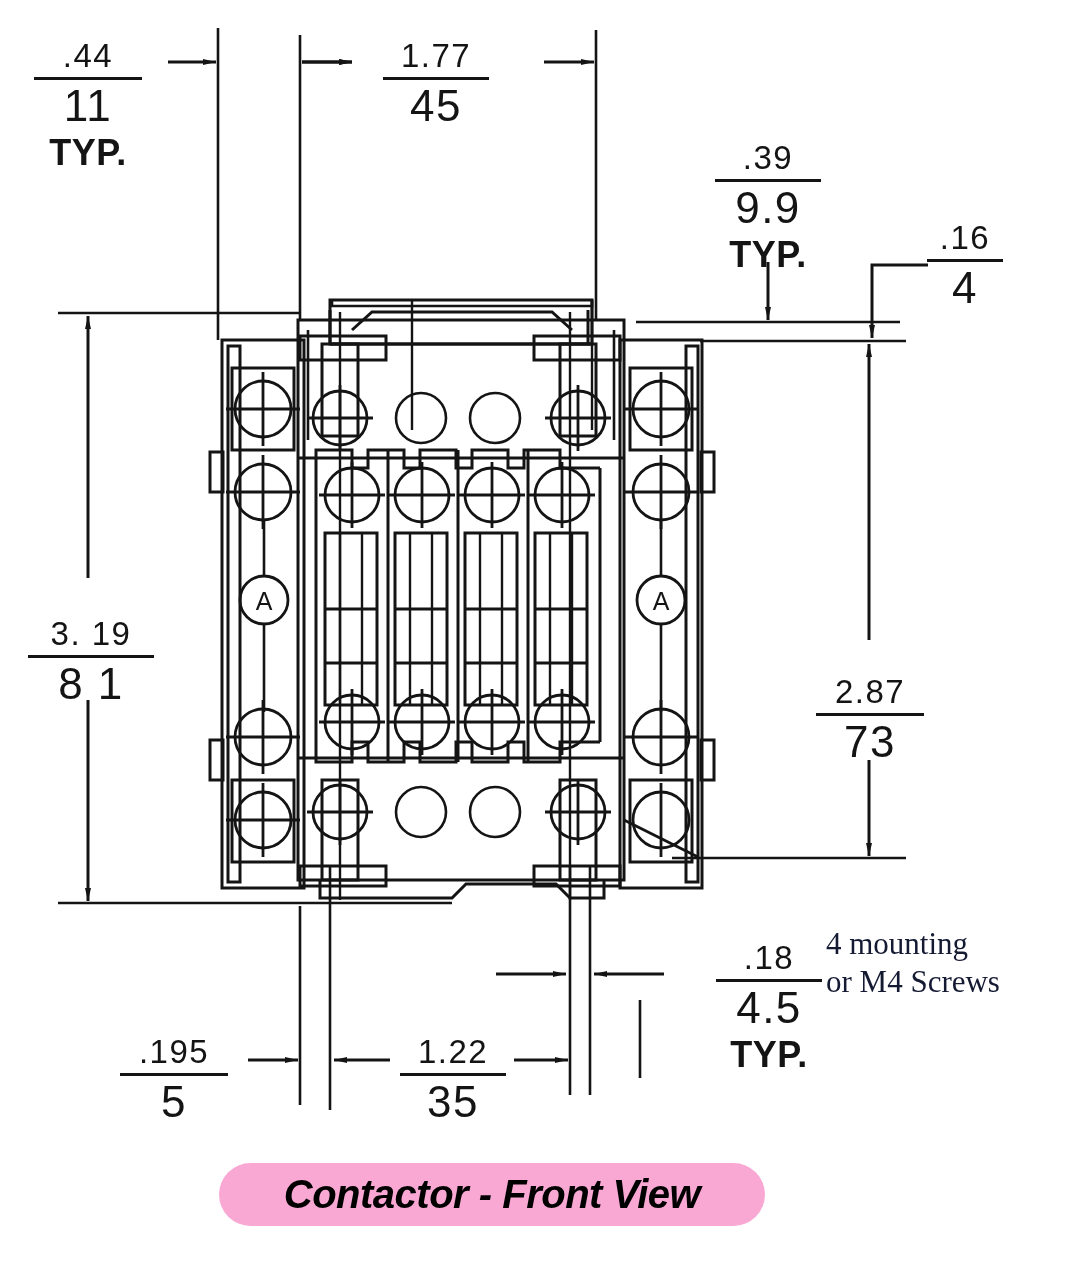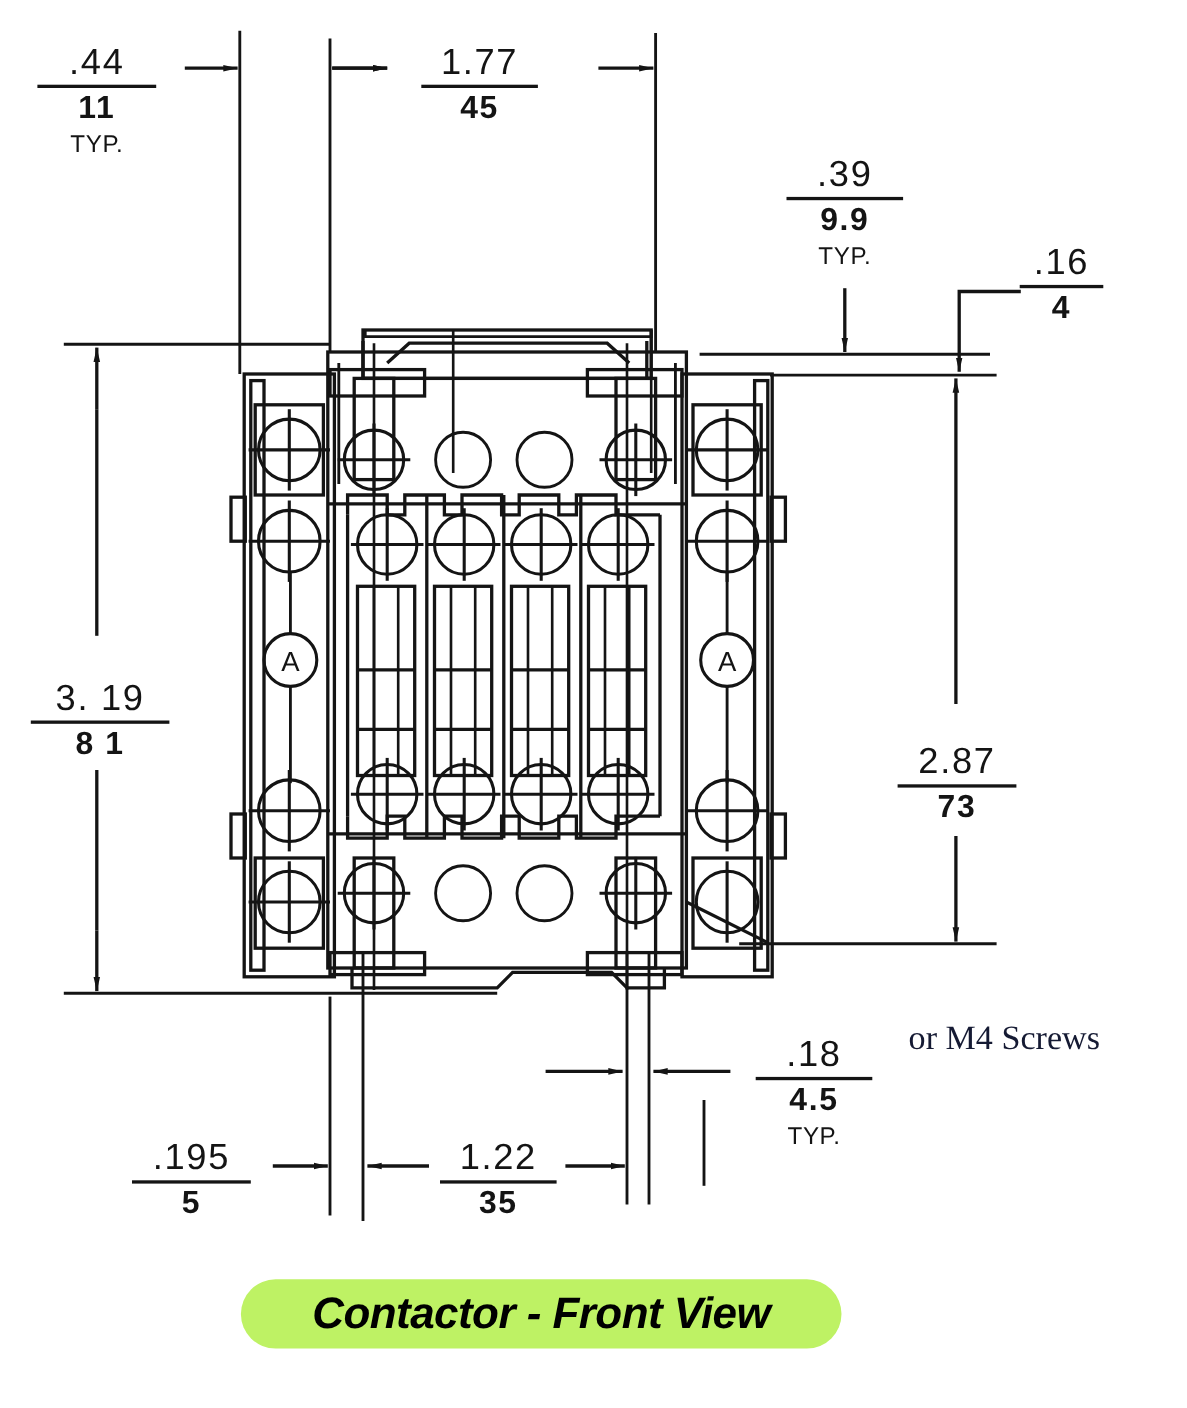--- a/index.html
+++ b/index.html
@@ -6,34 +6,34 @@
   body{width:1079px;height:1280px;position:relative;overflow:hidden;
        font-family:"Liberation Sans",sans-serif;color:#1a1a1a;}
 
   #sheet{position:absolute;inset:0;width:1079px;height:1280px;}
 
   
   .dim{position:absolute;text-align:center;line-height:1;margin-top:23px;}
   .dim .num{font-family:"Liberation Sans",sans-serif;font-weight:400;
             font-size:33px;letter-spacing:1.5px;color:#141414;padding:0 4px;}
   .dim .bar{height:3px;background:#141414;margin:5px 2px 4px 2px;}
-  .dim .den{font-family:"Liberation Sans",sans-serif;font-weight:700;
-            font-size:29px;letter-spacing:1.5px;color:#141414;padding:0 4px;}
-  .dim .typ{font-family:"Liberation Sans",sans-serif;font-size:22px;
-            letter-spacing:0.5px;color:#141414;margin-top:7px;}
+  .dim .den{font-family:"Liberation Sans",sans-serif;font-weight:400;
+            font-size:44px;letter-spacing:1.5px;color:#141414;padding:0 4px;}
+  .dim .typ{font-family:"Liberation Sans",sans-serif;font-size:36px;
+            letter-spacing:0.5px;color:#141414;margin-top:7px;font-weight:bold;}
 
   
   #note{position:absolute;left:826px;top:925px;width:250px;
         font-family:"Liberation Serif",serif;font-size:31px;
         line-height:38px;color:#151a33;}
   #note div{white-space:nowrap;}
 
   
   #caption{position:absolute;left:219px;top:1163px;width:546px;height:63px;
-           background:#bef264;border-radius:32px;
+           background:#f9a8d4;border-radius:32px;
            display:flex;align-items:center;justify-content:center;}
   #caption span{font-family:"Liberation Sans",sans-serif;font-weight:bold;
                 font-style:italic;font-size:40px;letter-spacing:-0.5px;
                 color:#000000;white-space:nowrap;}
 </style>
 </head>
 <body>
 
 <svg id="sheet" viewBox="0 0 1079 1280">
   <defs>
@@ -388,26 +388,27 @@
   <div class="bar"></div>
   <div class="den">5</div>
 </div>
 
 <div class="dim" style="left:398px;top:1012px;width:110px;">
   <div class="num">1.22</div>
   <div class="bar"></div>
   <div class="den">35</div>
 </div>
 
-<div class="dim" style="left:685px;top:918px;width:110px;">
+<div class="dim" style="left:714px;top:918px;width:110px;">
   <div class="num">.18</div>
   <div class="bar"></div>
   <div class="den">4.5</div>
   <div class="typ">TYP.</div>
 </div>
 
 <div id="note">
+  <div>4 mounting</div>
   <div>or M4 Screws</div>
 </div>
 
 <div id="caption">
   <span>Contactor - Front View</span>
 </div>
 
 </body></html>

